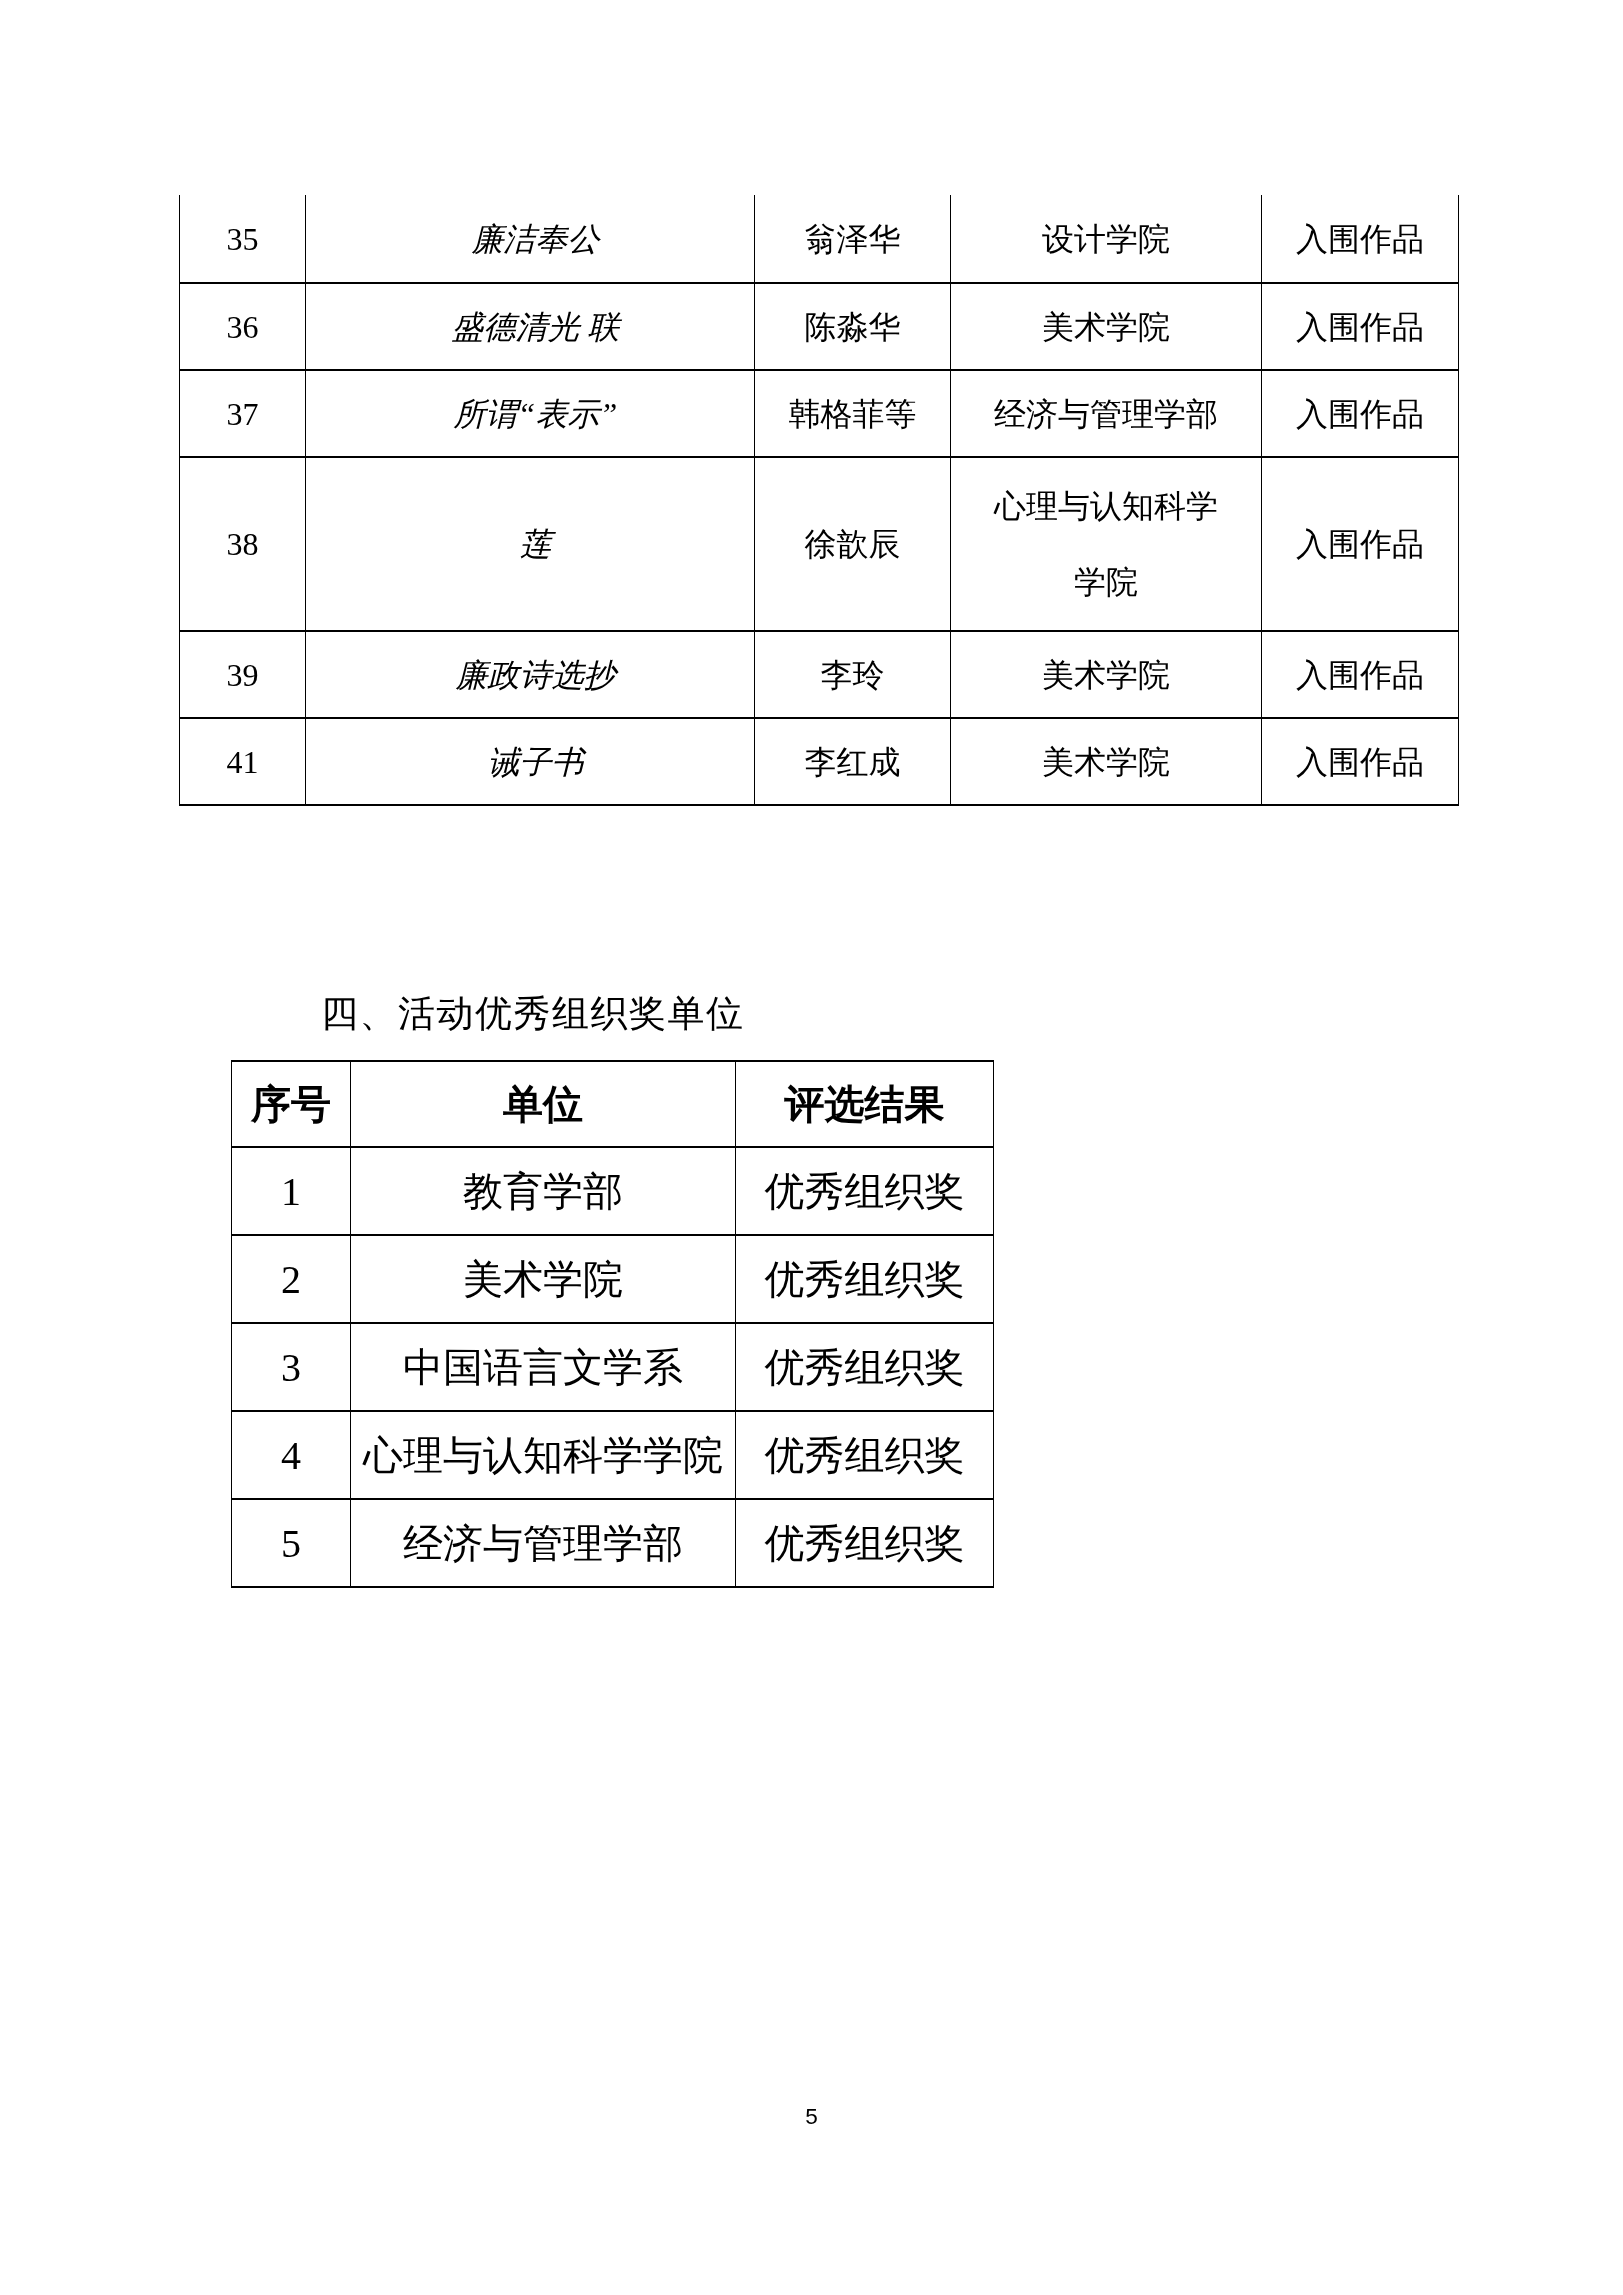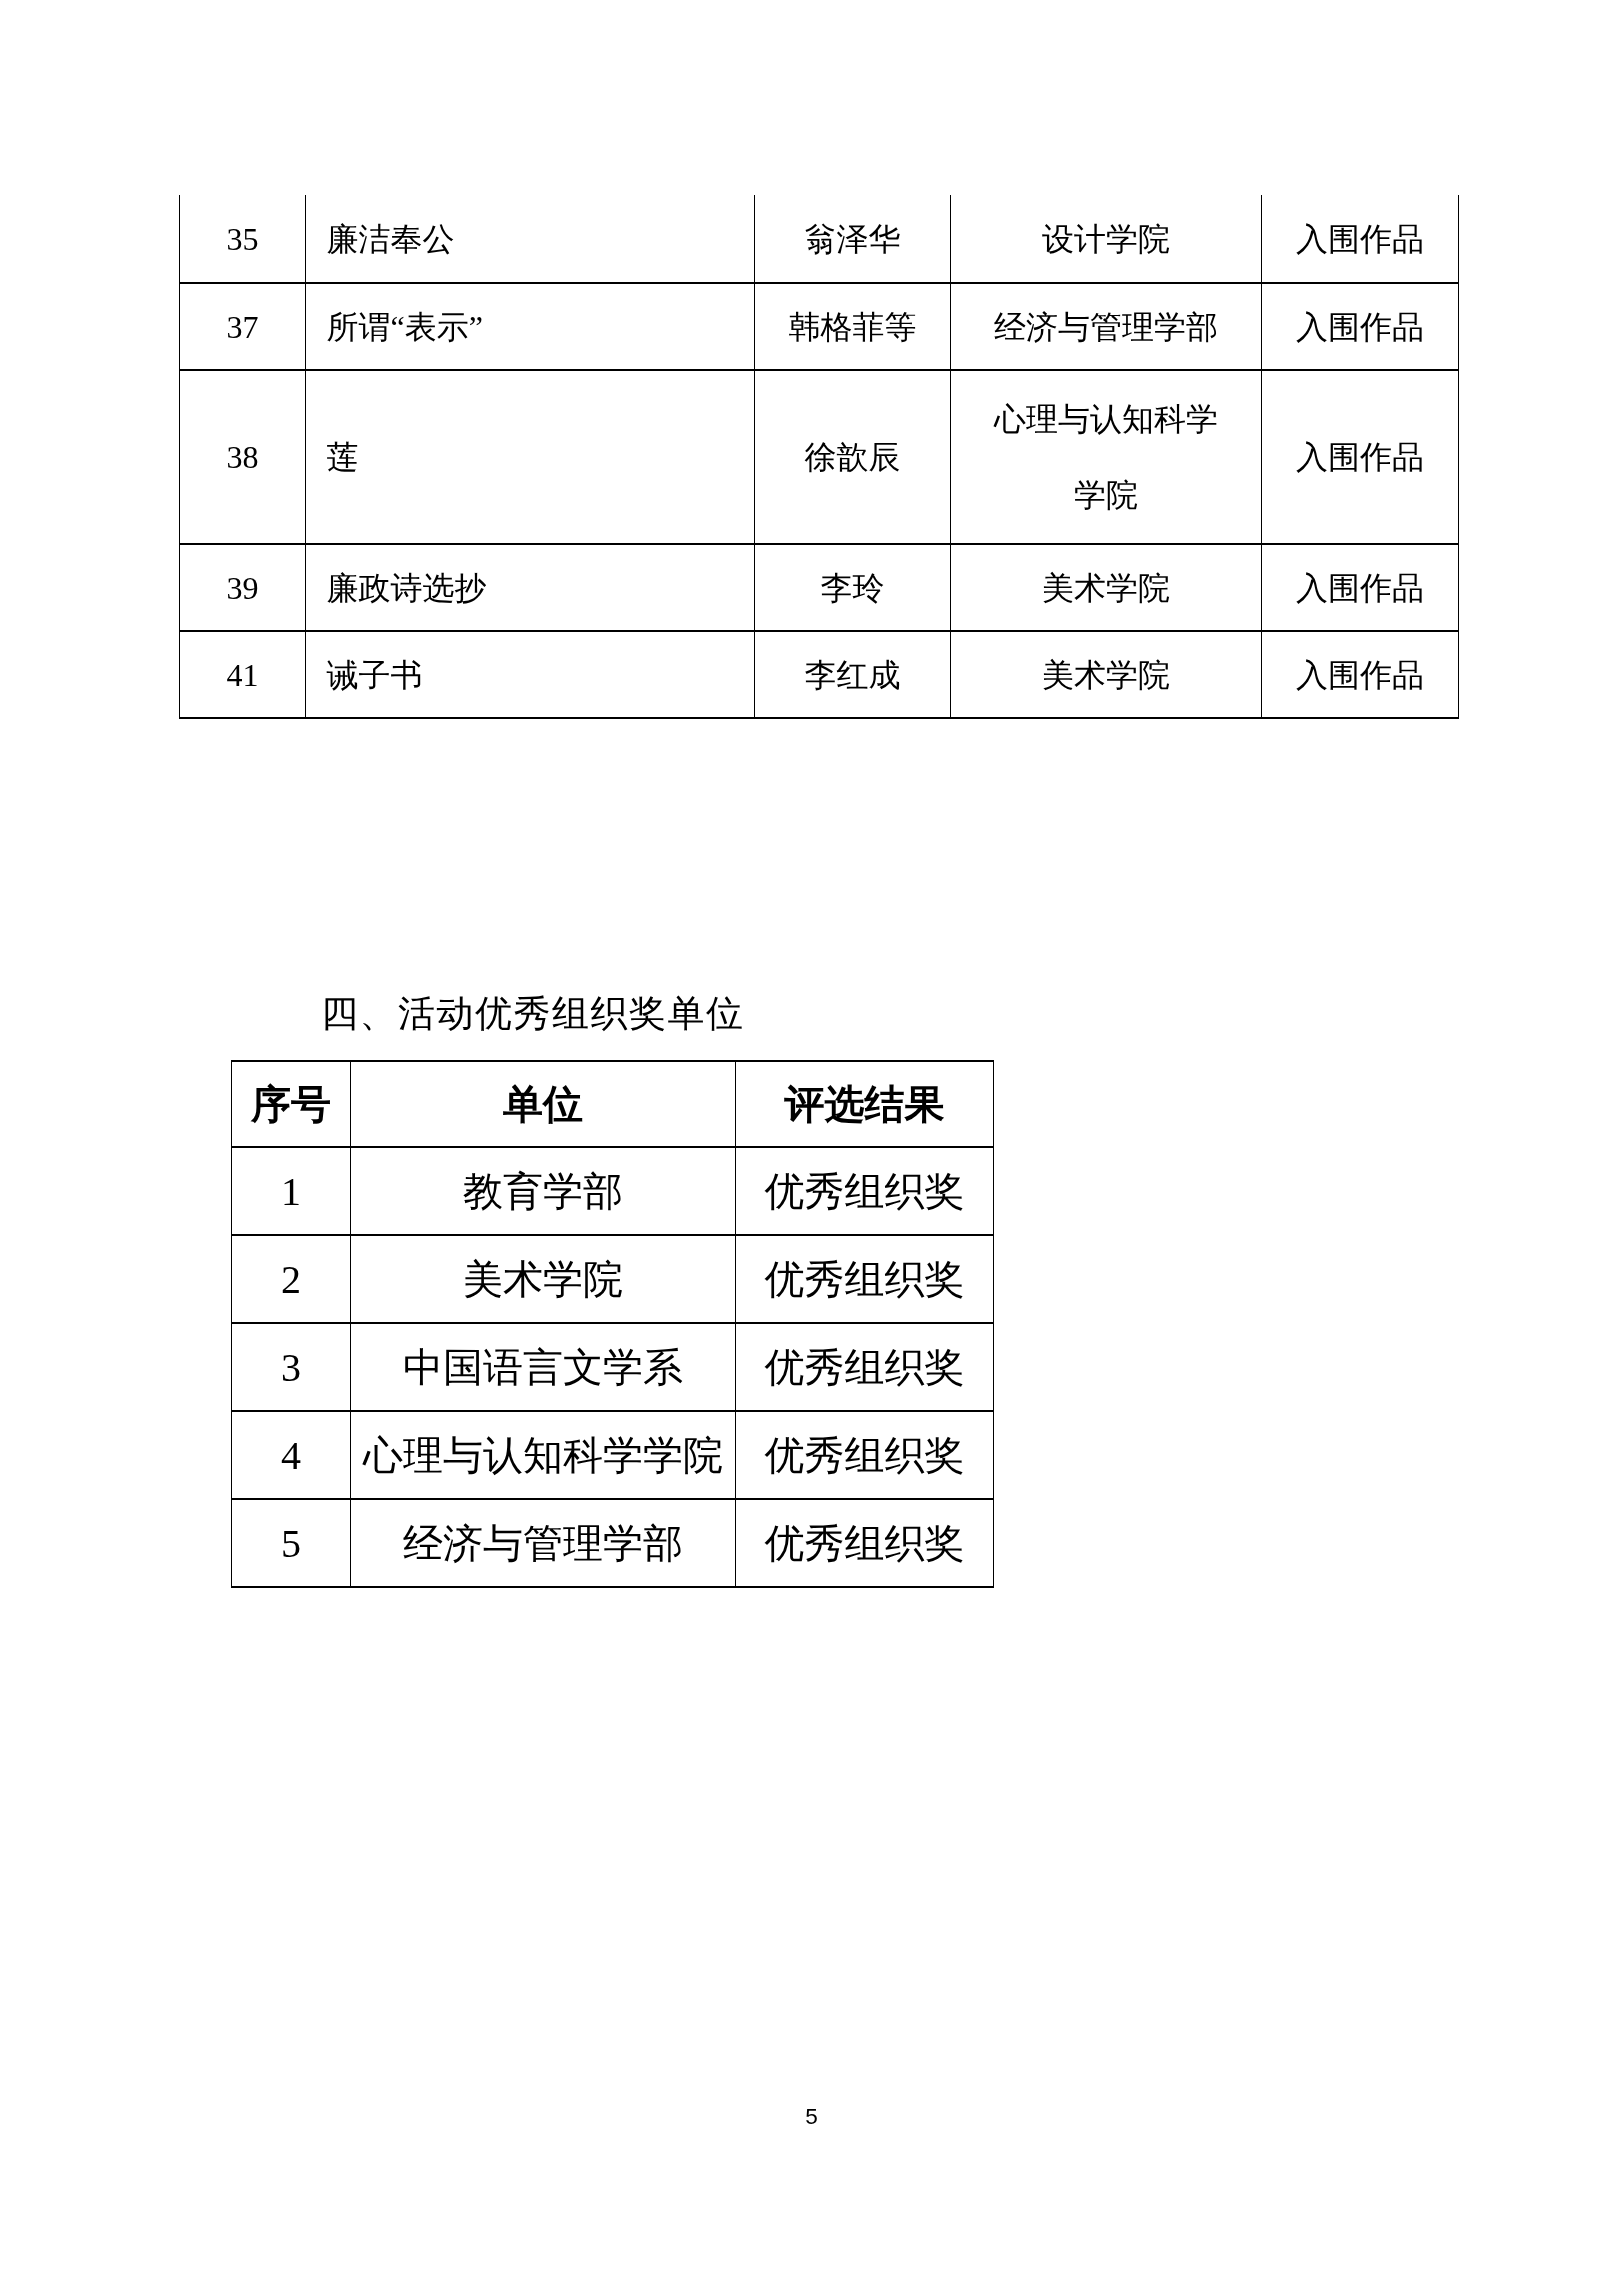--- a/index.html
+++ b/index.html
@@ -35,23 +35,24 @@
     line-height: 84px;
     text-align: center;
     vertical-align: middle;
     padding: 0;
   }
   .t1 tr { height: 87px; }
   .t1 tr.row-first { height: 88px; }
   .t1 tr.row-first > td { border-top: 0; }
   .t1 tr.row-tall { height: 174px; }
   .t1 td.cell-title {
-    text-align: left;
+    text-align: center;
     padding-left: 20.6px;
     padding-right: 9.8px;
+    font-style: italic;
   }
   .wrap-narrow {
     display: inline-block;
     max-width: 255px;
     line-height: 76px;
     vertical-align: middle;
   }
   
   .heading {
     position: absolute;
@@ -107,20 +108,27 @@
     </colgroup>
     <tbody>
       <tr class="row-first">
         <td class="cell-no">35</td>
         <td class="cell-title">廉洁奉公</td>
         <td class="cell-author">翁泽华</td>
         <td class="cell-unit">设计学院</td>
         <td class="cell-result">入围作品</td>
       </tr>
       <tr>
+        <td class="cell-no">36</td>
+        <td class="cell-title">盛德清光 联</td>
+        <td class="cell-author">陈淼华</td>
+        <td class="cell-unit">美术学院</td>
+        <td class="cell-result">入围作品</td>
+      </tr>
+      <tr>
         <td class="cell-no">37</td>
         <td class="cell-title">所谓“表示”</td>
         <td class="cell-author">韩格菲等</td>
         <td class="cell-unit">经济与管理学部</td>
         <td class="cell-result">入围作品</td>
       </tr>
       <tr class="row-tall">
         <td class="cell-no">38</td>
         <td class="cell-title">莲</td>
         <td class="cell-author">徐歆辰</td>

